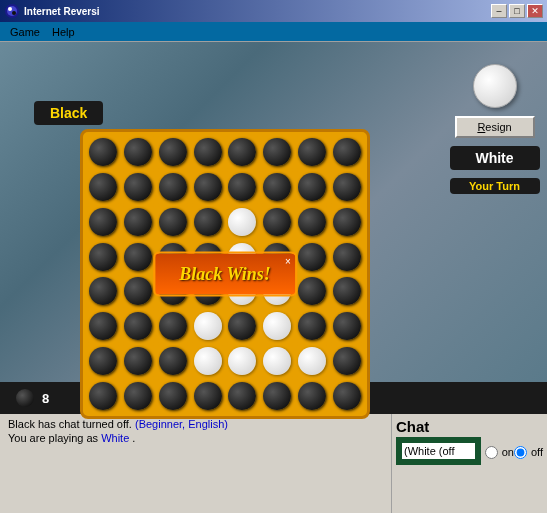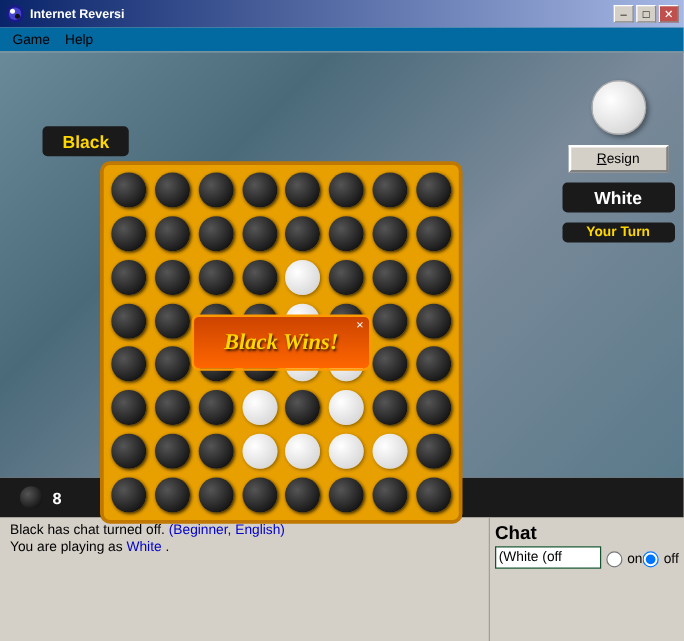--- a/index.html
+++ b/index.html
@@ -278,21 +278,21 @@
       padding: 4px;
     }
     .chat-label {
       font-size: 15px;
       font-weight: bold;
       margin-bottom: 2px;
     }
     .chat-content {
       flex: 1;
       background: white;
-      border: 1px solid #14532d;
+      border: 6px solid #14532d;
       font-size: 11px;
       padding: 2px;
       overflow: hidden;
     }
     .chat-radio-group {
       display: flex;
       font-size: 11px;
       margin-top: 2px;
     }
     .radio-row {

